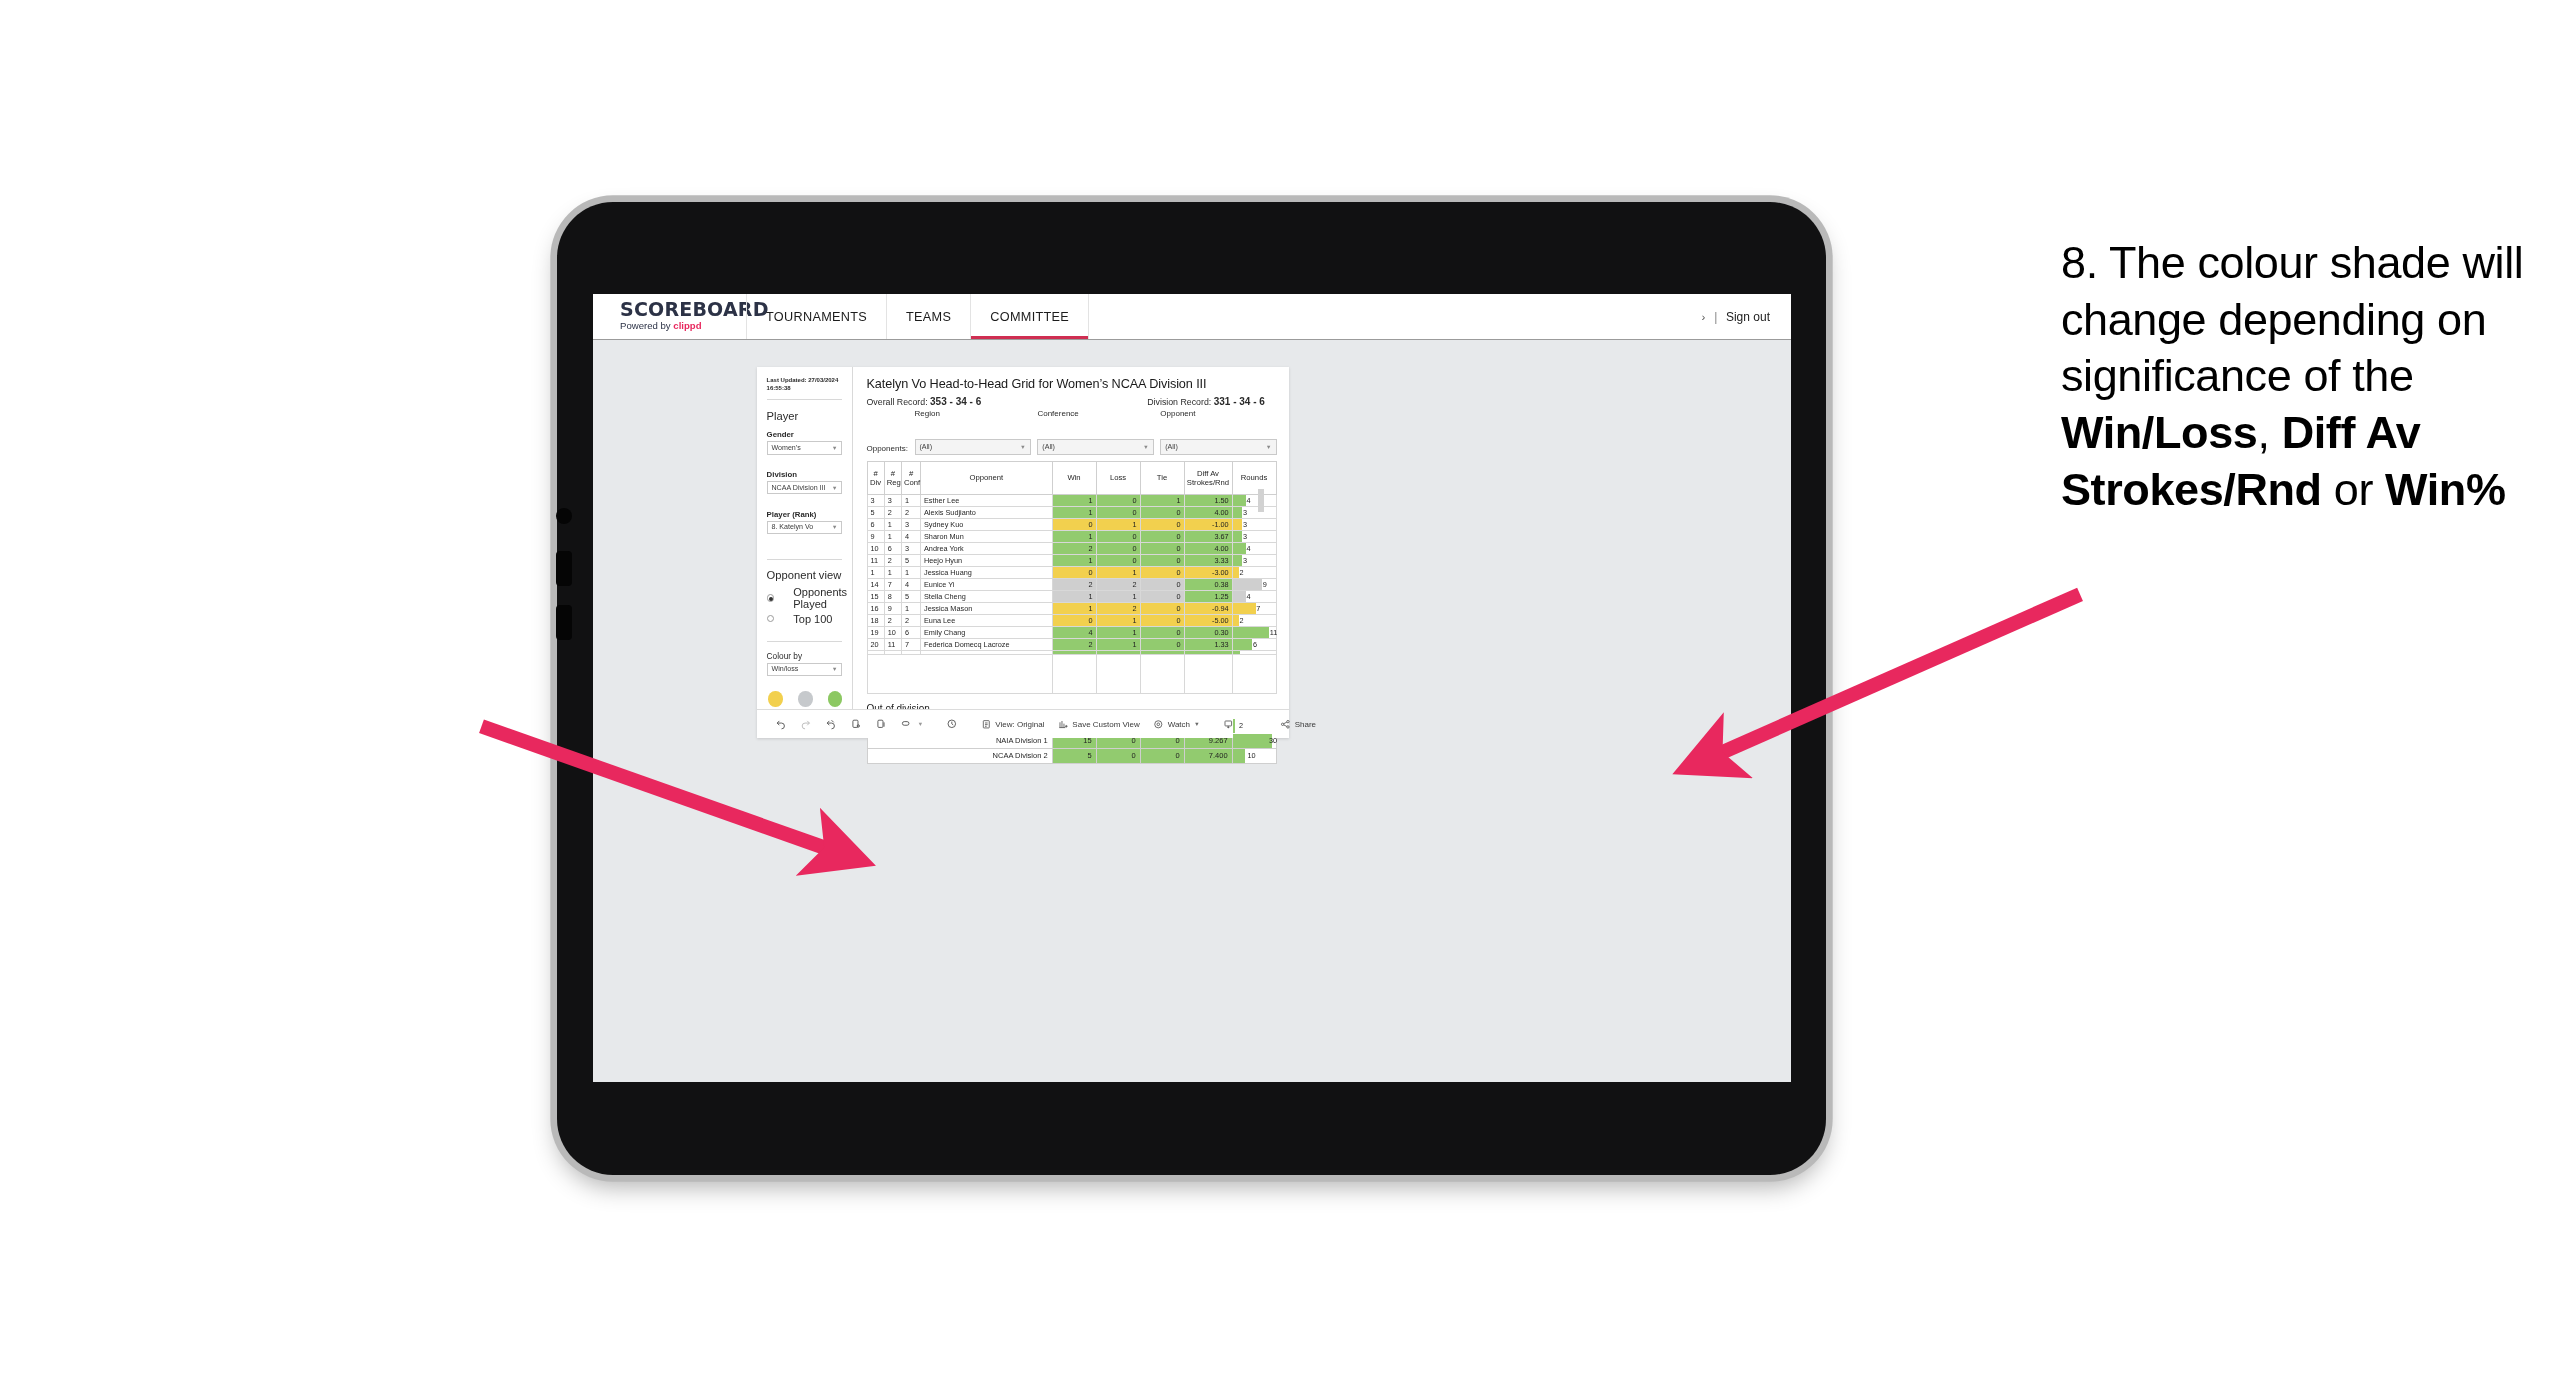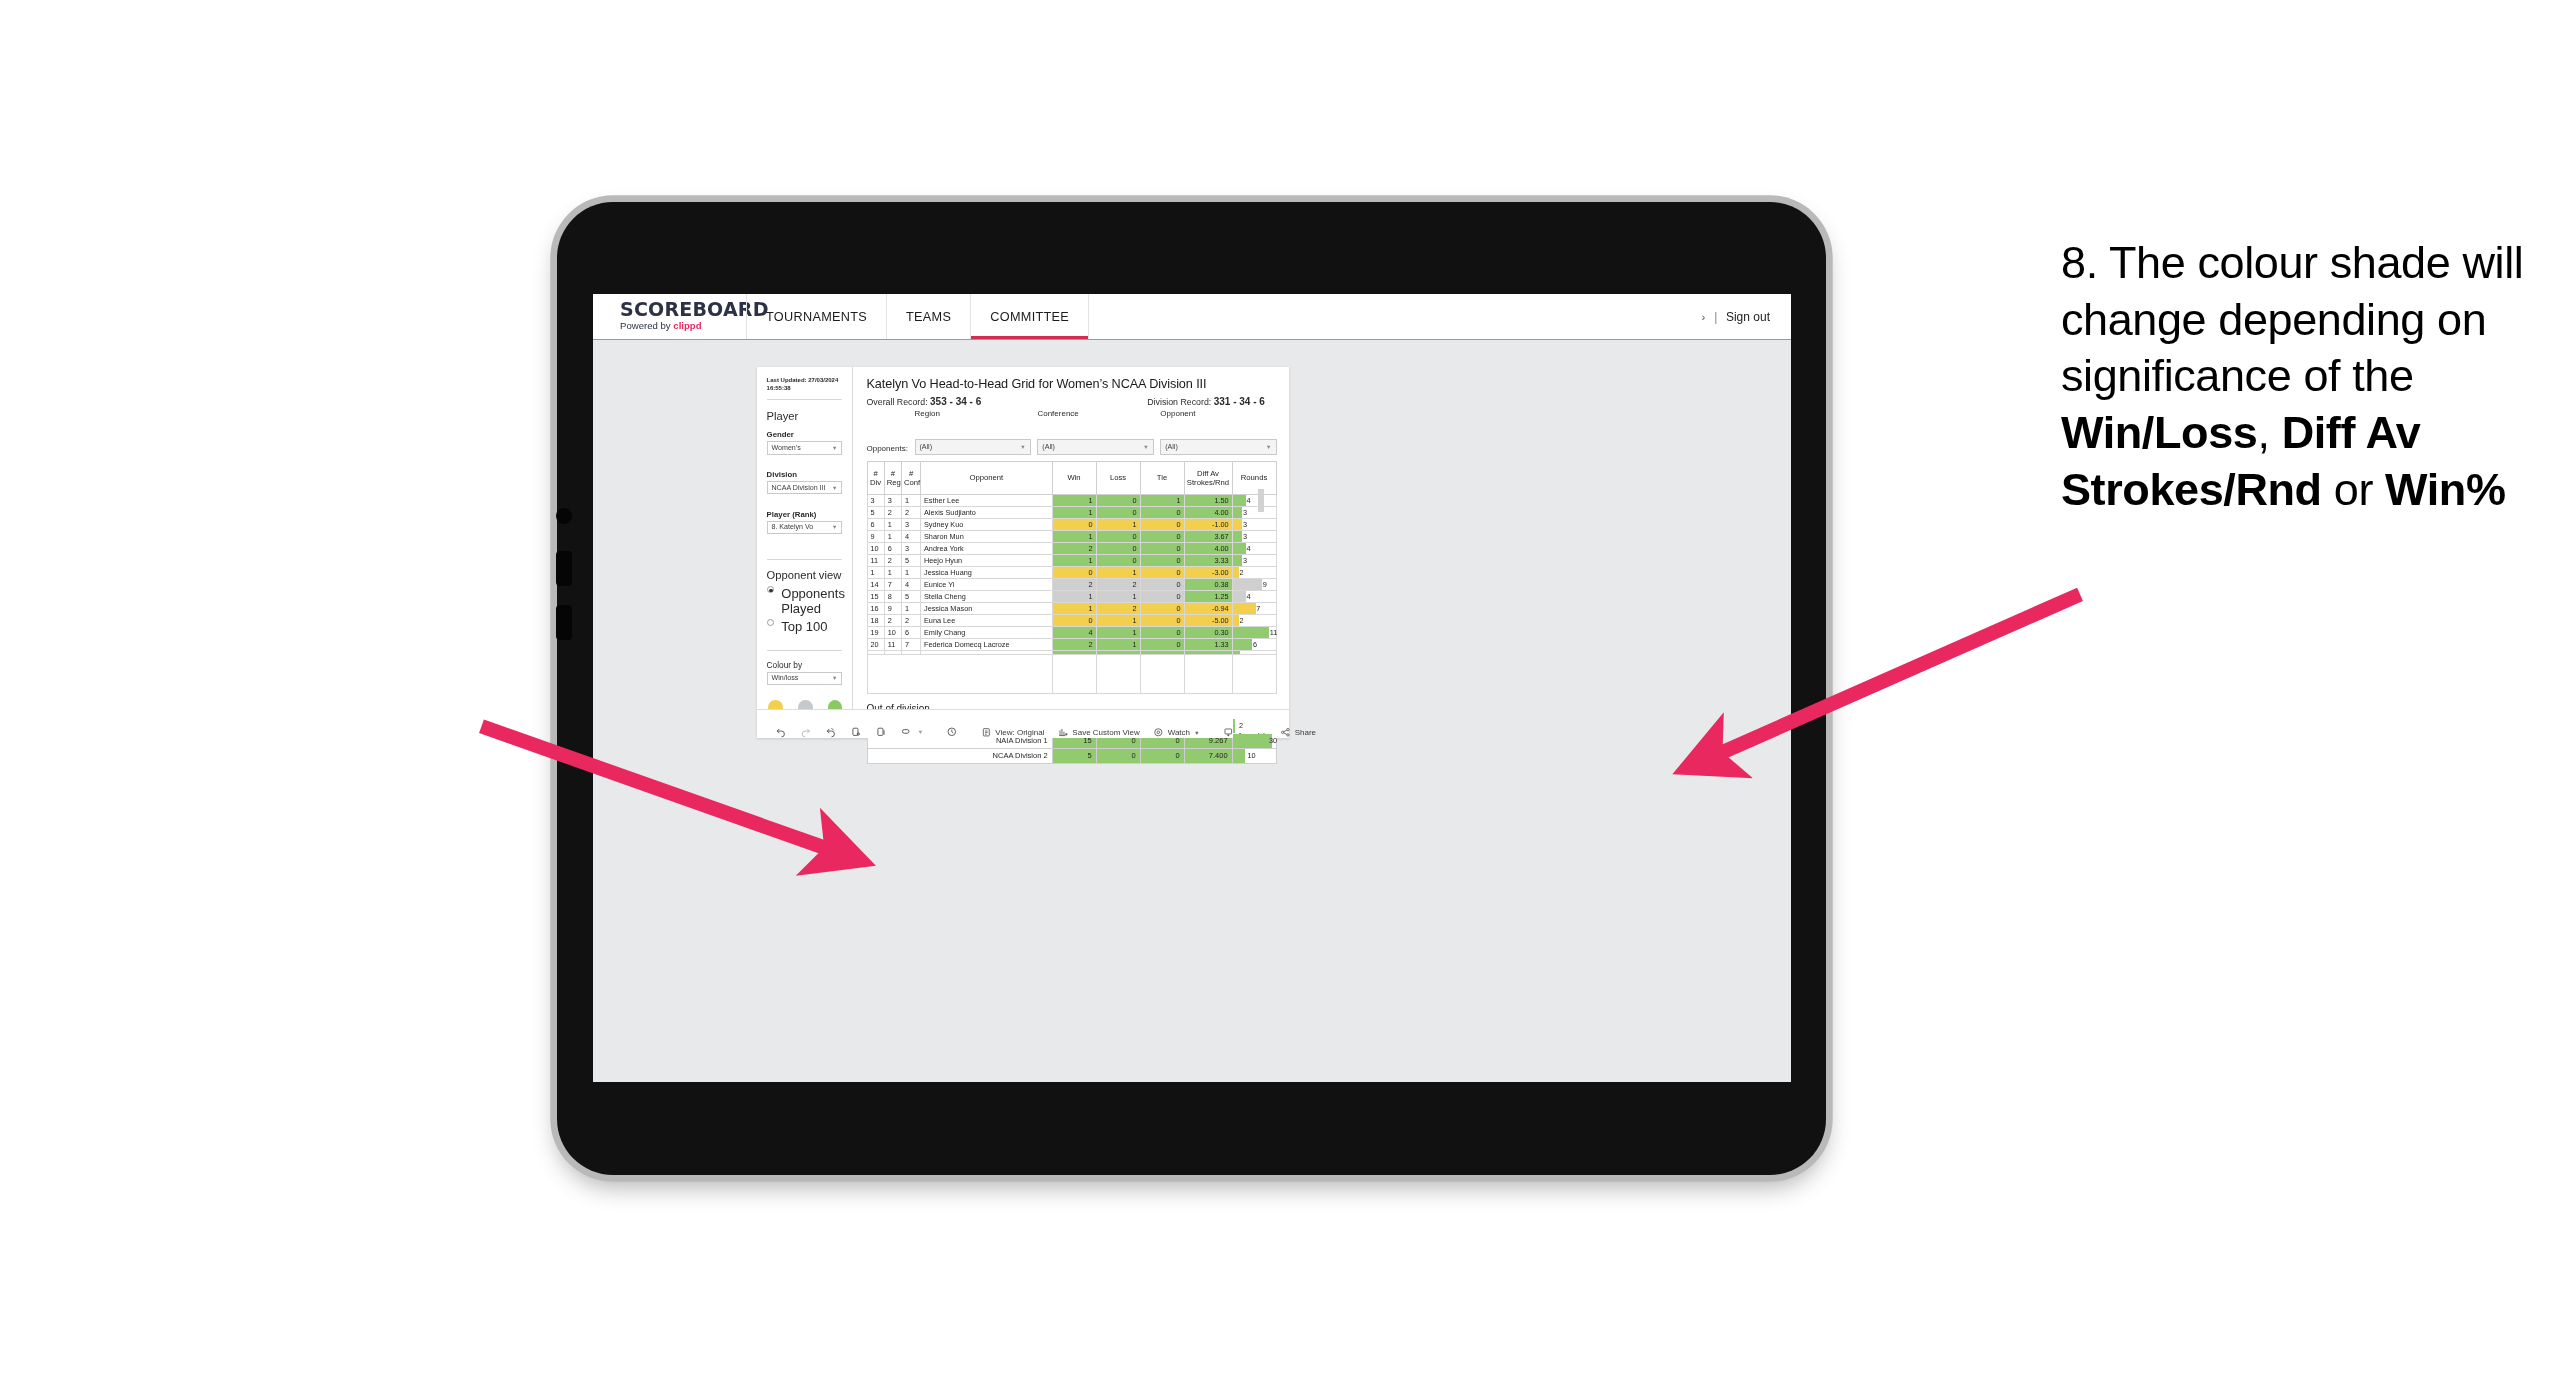--- a/index.html
+++ b/index.html
@@ -103,21 +103,21 @@
   .side-h { font-size:11.2px; color:#2a2a2a; margin: 9.6px 0 8.7px 0; }
   .side-h2 { font-size:11.2px; color:#2a2a2a; font-weight:400; }
   .fld-label { font-size:7.8px; font-weight:700; color:#2a2a2a; margin-bottom:1.9px; }
   .sel {
     height:13.5px; border:1px solid #c9c9c9; background:#fff;
     font-size:7.1px; color:#3a3a3a; display:flex; align-items:center;
     padding: 0 3.9px; position:relative; cursor:pointer;
   }
   .sel .car { margin-left:auto; font-size:5.8px; color:#8a8a8a; }
   .fld { margin-bottom: 15.4px; }
-  .radio-row { display:flex; gap:7px; margin-bottom:2.9px; font-size:13px; color:#2a2a2a; cursor:pointer; }
+  .radio-row { display:flex; align-items:center; gap:19px; margin-bottom:2.9px; font-size:11px; color:#2a2a2a; cursor:pointer; }
   .rad { width:7.7px; height:7.7px; border-radius:50%; border:1px solid #9b9b9b; background:#fff; position:relative; flex:none; }
   .rad.on::after { content:""; position:absolute; left:1.9px; top:1.9px; width:3.9px; height:3.9px; border-radius:50%; background:#333; }
   .legend { margin-top:auto; padding-bottom: 11.6px; }
   .dots { display:flex; gap:15.4px; justify-content:flex-start; padding-left:1.9px; }
   .dot { width:15.4px; height:15.4px; border-radius:50%; }
   .dotlabels { display:flex; gap:15.4px; padding-left:1.9px; margin-top:5.8px; }
   .dotlabels span { width:15.4px; font-size:8px; color:#2a2a2a; text-align:center; }
 
   
   .main { flex:1; padding: 9.6px 12.5px 0 13.5px; min-width:0; }
@@ -157,21 +157,21 @@
 
   .scrollbar { position:absolute; right:12.5px; top:0; width:5.8px; height:23px; background:#d2d2d2; }
 
   .ood-h { font-size:10px; color:#1a1a1a; margin: 8.7px 0 3.9px 0; }
   .ood td { border:1px solid #cfcfcf; font-size:7.5px; color:#1f1f1f; padding:1.9px 3.9px; height:11.6px; }
   .ood .lbl { text-align:right; background:#fff; }
 
   
   .toolbar {
     height:29px; border-top:1px solid #dcdcdc; background:#fff;
-    display:flex; align-items:flex-end; padding: 0 11.6px; gap:0;
+    display:flex; align-items:center; padding: 0 11.6px; gap:0;
     font-size:8px; color:#3a3a3a;
   }
   .tb { display:flex; align-items:center; gap:3.9px; padding: 0 6.7px; cursor:pointer; white-space:nowrap; }
   .tb svg { display:block; }
   .tbsep { width:1px; height:12.5px; background:#cfcfcf; margin: 0 4.8px; }
   .spacer { flex:1; }
 </style>
 </head>
 <body>
 

